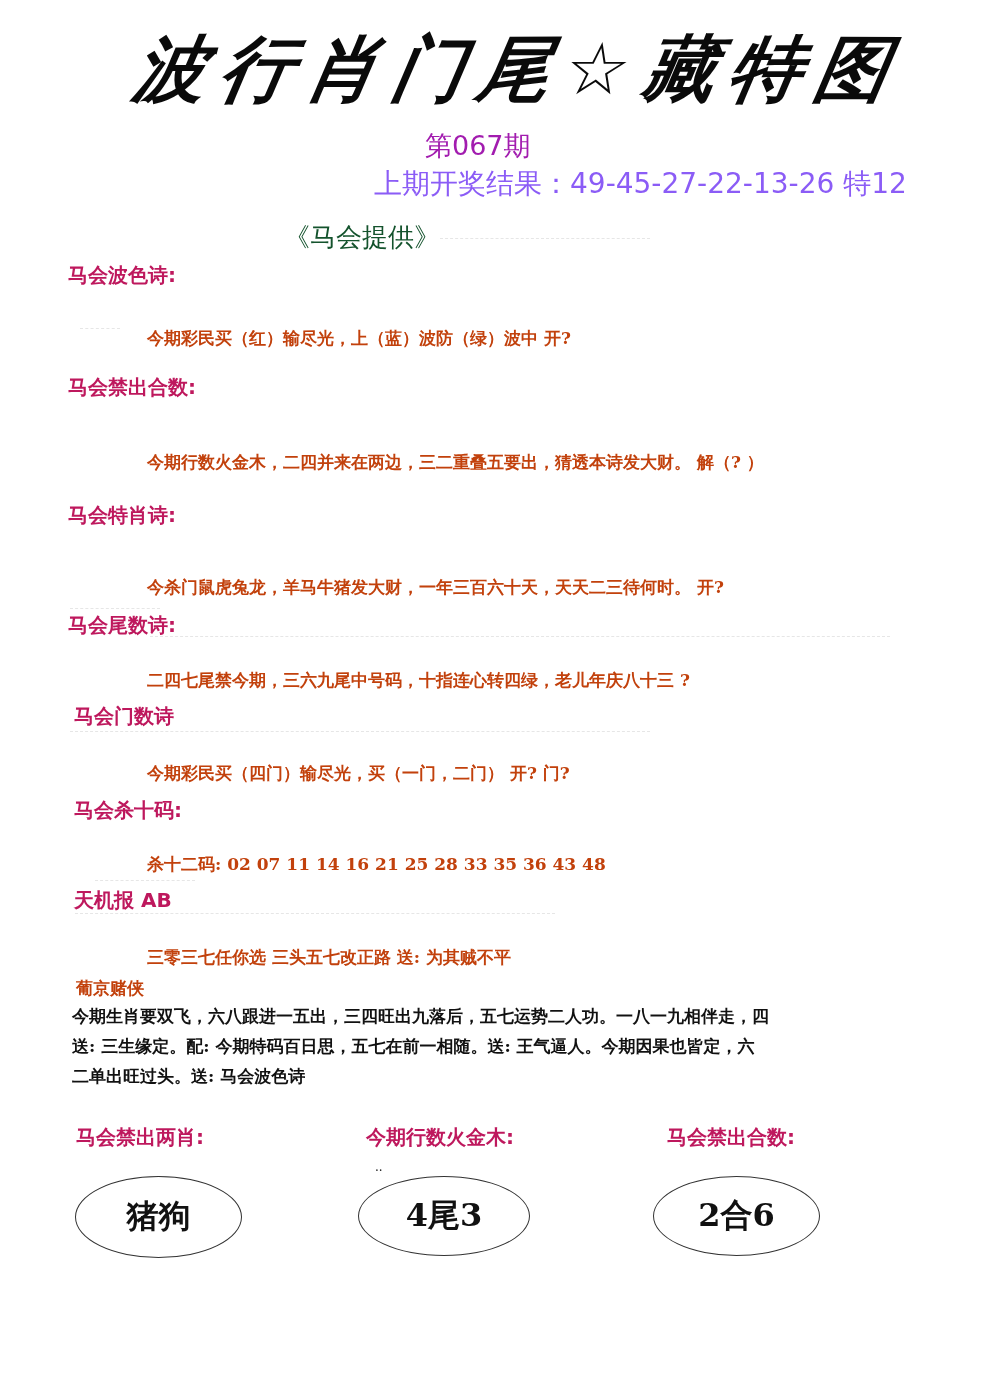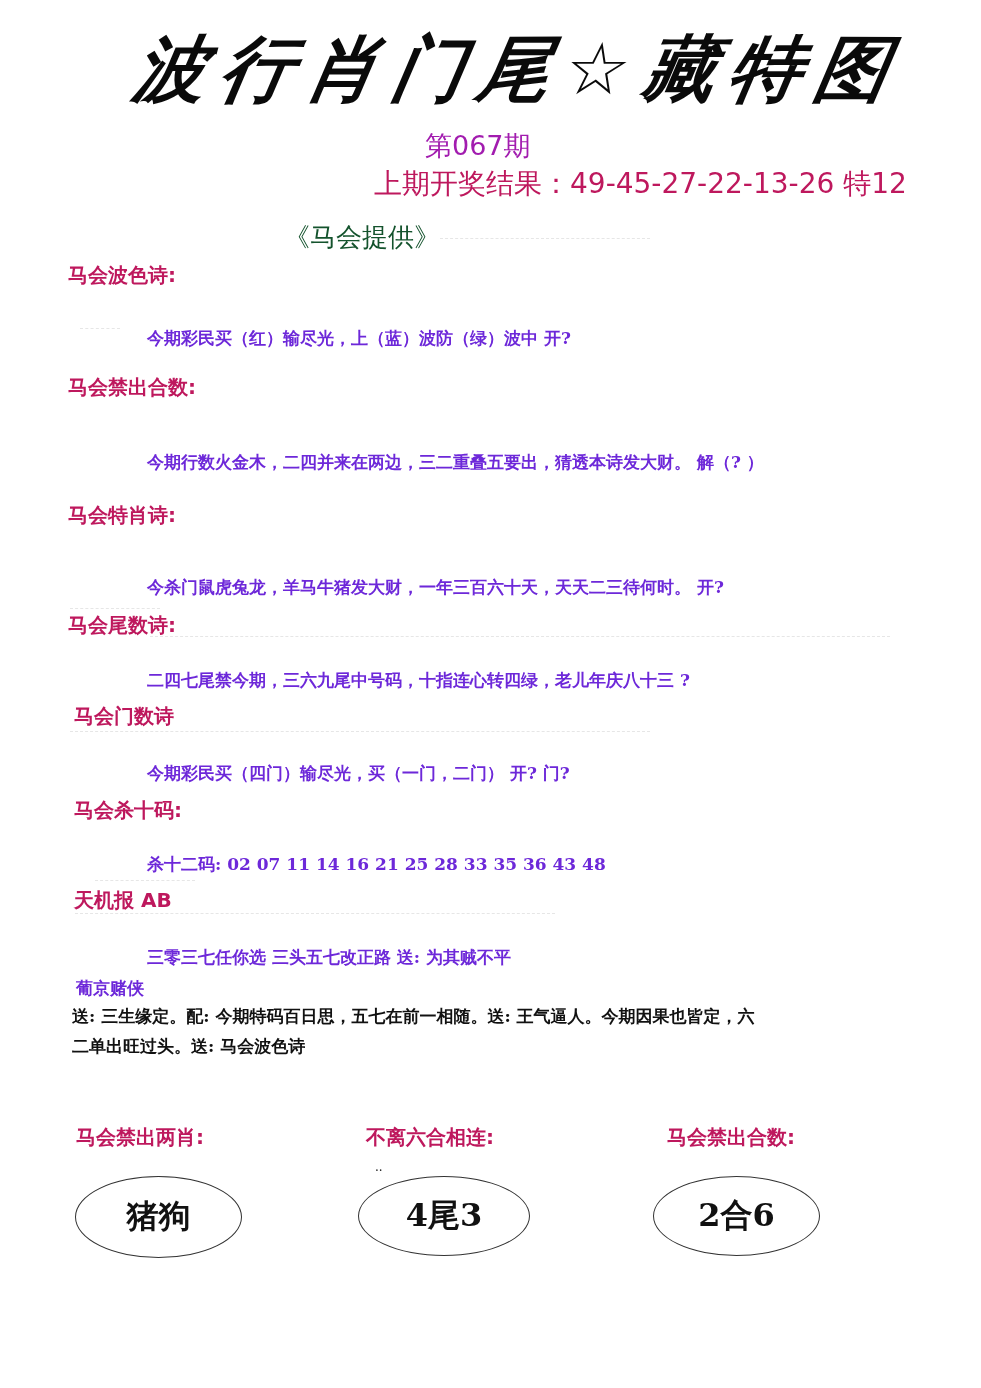--- a/index.html
+++ b/index.html
@@ -15,32 +15,32 @@
       font-size: 72px; font-weight: bold; font-style: italic;
       letter-spacing: 14px; color: #0a0a0a;
       transform: skewX(-10deg);
     }
     .issue {
       left: 425px; top: 128px; font-size: 27px;
       font-family: "DejaVu Sans", sans-serif; color: #a21caf;
     }
     .result {
       left: 374px; top: 165px; font-size: 28px;
-      font-family: "DejaVu Sans", sans-serif; color: #be185d;
+      font-family: "DejaVu Sans", sans-serif; color: #8b5cf6;
     }
     .provider {
       left: 284px; top: 220px; font-size: 26px;
       font-family: "DejaVu Serif", serif; color: #14532d;
     }
     .heading {
       font-size: 20px; font-weight: bold; color: #be185d;
       font-family: "DejaVu Sans", sans-serif;
     }
     .poem {
-      font-size: 17px; font-weight: bold; color: #6d28d9;
+      font-size: 17px; font-weight: bold; color: #c2410c;
       font-family: "DejaVu Serif", serif;
     }
     .para {
       left: 72px; width: 830px; font-size: 17px; font-weight: bold; line-height: 30px;
       white-space: normal; font-family: "DejaVu Serif", serif;
     }
     .faint-line {
       height: 0; border-top: 1px dashed #e6e6e6;
     }
     .ellipse {
@@ -82,26 +82,27 @@
 <div class="abs heading" style="left:74px; top:797px;">马会杀十码:</div>
 <div class="abs poem" style="left:147px; top:853px;">杀十二码: 02 07 11 14 16 21 25 28 33 35 36 43 48</div>
 <div class="abs faint-line" style="left:95px; top:880px; width:100px;"></div>
 
 <div class="abs heading" style="left:74px; top:887px;">天机报 AB</div>
 <div class="abs faint-line" style="left:75px; top:913px; width:480px;"></div>
 <div class="abs poem" style="left:147px; top:946px;">三零三七任你选  三头五七改正路  送: 为其贼不平</div>
 
 <div class="abs poem" style="left:76px; top:977px;">葡京赌侠</div>
 <div class="abs para" style="top:1001px;">
+  <div>今期生肖要双飞，六八跟进一五出，三四旺出九落后，五七运势二人功。一八一九相伴走，四</div>
   <div>送: 三生缘定。配: 今期特码百日思，五七在前一相随。送: 王气逼人。今期因果也皆定，六</div>
   <div>二单出旺过头。送: 马会波色诗</div>
 </div>
 
 <div class="abs heading" style="left:76px; top:1124px;">马会禁出两肖:</div>
-<div class="abs heading" style="left:366px; top:1124px;">不离六合相连:</div>
+<div class="abs heading" style="left:366px; top:1124px;">今期行数火金木:</div>
 <div class="abs heading" style="left:667px; top:1124px;">马会禁出合数:</div>
 
 <div class="abs dots" style="left:375px; top:1160px;">..</div>
 
 <div class="abs ellipse" style="left:75px; top:1176px; width:165px; height:80px;">
   <span>猪狗</span>
 </div>
 <div class="abs ellipse" style="left:358px; top:1176px; width:170px; height:78px;">
   <span>4尾3</span>
 </div>

